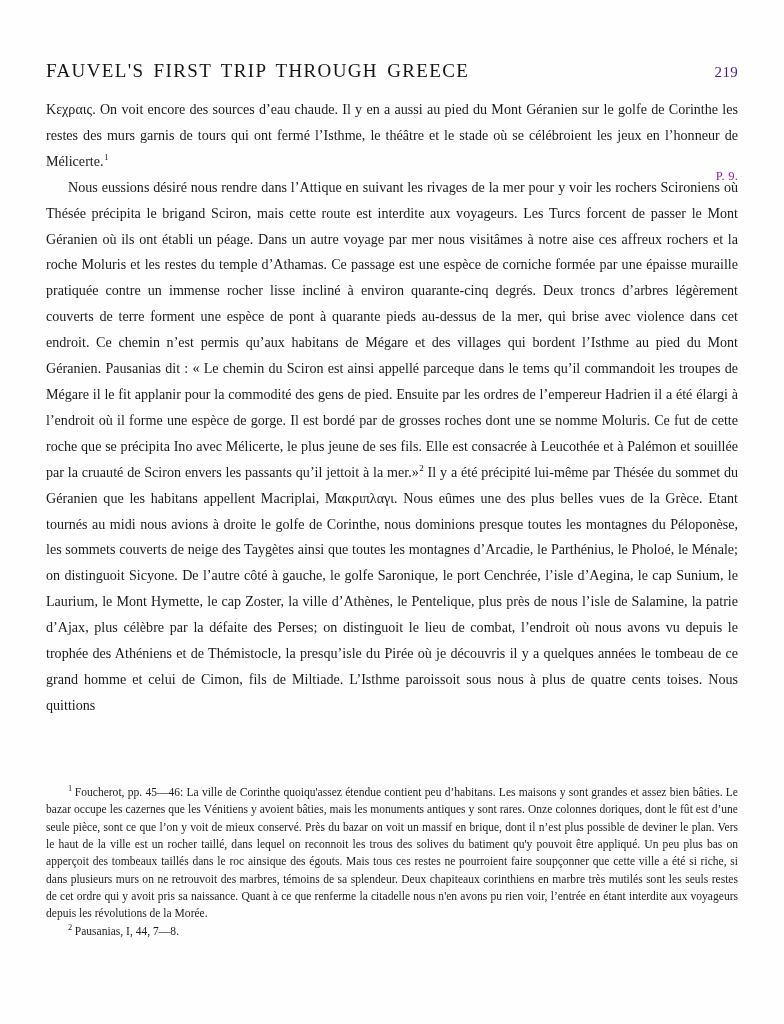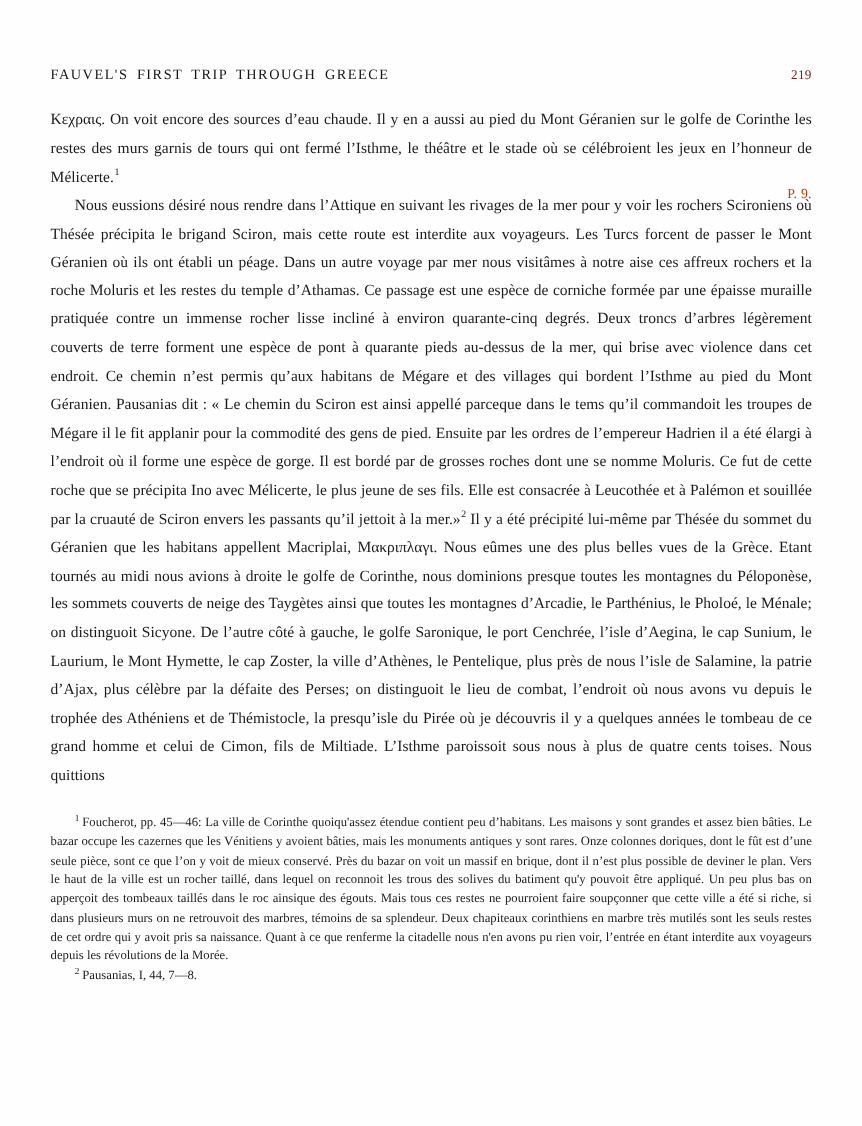--- a/index.html
+++ b/index.html
@@ -27,30 +27,30 @@
     position: absolute;
     left: 46px;
     top: 60px;
     width: 692px;
     height: 22px;
     display: flex;
     align-items: baseline;
     justify-content: space-between;
   }
   .runhead-title {
-    font-size: 13px;
+    font-size: 19px;
     letter-spacing: 1.35px;
     word-spacing: 3.2px;
     white-space: nowrap;
     color: #161616;
   }
   .runhead-folio {
-    font-size: 12px;
+    font-size: 15px;
     letter-spacing: 0.3px;
-    color: #7f1d1d;
+    color: #4c1d95;
   }
 
   
   .textblock {
     position: absolute;
     left: 46px;
     top: 97px;
     width: 692px;
   }
   p.para {
@@ -73,29 +73,29 @@
     vertical-align: super;
     line-height: 0;
     padding-left: 0.5px;
   }
   .marginnote {
     position: absolute;
     right: 0px;
     top: 72px;
     font-size: 12.6px;
     letter-spacing: 0.2px;
-    color: #c2410c;
+    color: #a21caf;
     white-space: nowrap;
   }
 
   
   .footnotes {
     position: absolute;
     left: 46px;
-    top: 740px;
+    top: 784px;
     width: 692px;
   }
   p.fnote {
     margin: 0;
     font-size: 11.55px;
     line-height: 17.35px;
     text-align: justify;
     text-align-last: left;
     text-indent: 22px;
     color: #1d1d1d;

